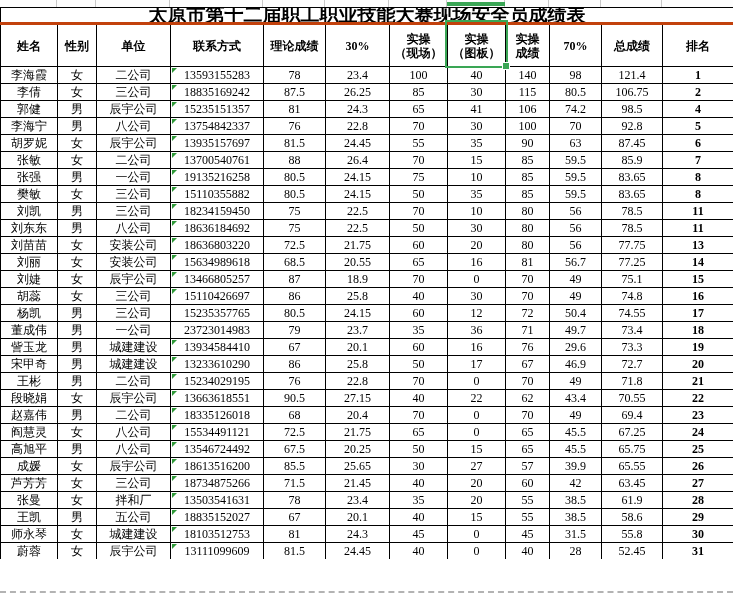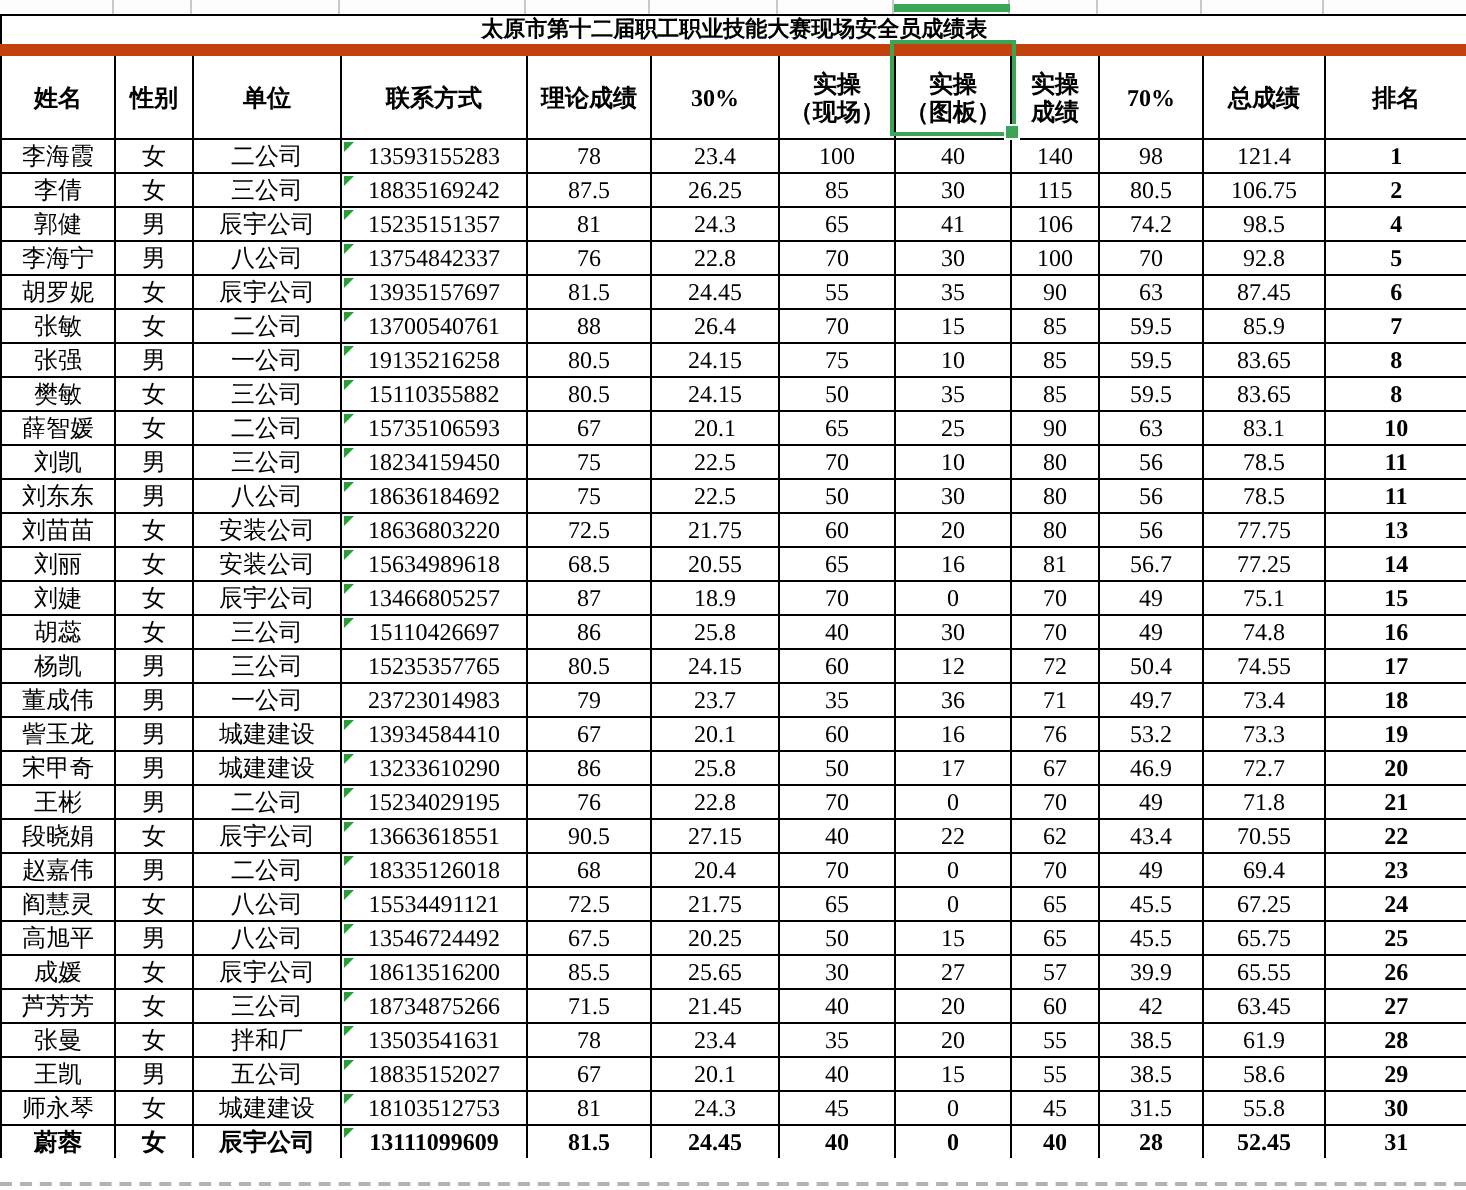--- a/index.html
+++ b/index.html
@@ -21,27 +21,27 @@
     width:733px;
   }
   table.grid td,table.grid th{
     border:1px solid #000;
     padding:0;margin:0;
     text-align:center;vertical-align:middle;
     font-size:11px;line-height:13px;color:#000;
     overflow:hidden;white-space:nowrap;
     position:relative;
   }
-  tr.title-row td{height:14px;font-size:11px;font-weight:bold;line-height:14px;border-bottom:6px solid #c2410c;}
+  tr.title-row td{height:14px;font-size:19px;font-weight:bold;line-height:14px;border-bottom:3px solid #c2410c;}
   tr.header-row th{height:41px;font-weight:bold;white-space:pre-line;font-size:12px;line-height:14px;text-align:center;}
   tr.data-row td{height:16px;font-size:12px;}
   tr.data-row td.c-rank{font-weight:bold;}
   tr.data-row td.c-pct30,tr.data-row td.c-total{letter-spacing:0;}
   
-  table.grid tr.data-row:last-child td{border-bottom:none;font-weight:bold;}
+  table.grid tr.data-row:last-child td{border-bottom:none;}
   .pagebreak{
     position:absolute;left:0;top:591px;width:733px;height:0;
     border-top:2px dashed #b3b3b3;
   }
   
   .tri{
     position:absolute;left:1px;top:1px;width:0;height:0;
     border-top:5px solid var(--flag);
     border-right:5px solid transparent;
     pointer-events:none;
@@ -222,34 +222,20 @@
           <td class="c-theory">80.5</td>
           <td class="c-pct30">24.15</td>
           <td class="c-site">50</td>
           <td class="c-board">35</td>
           <td class="c-opscore">85</td>
           <td class="c-pct70">59.5</td>
           <td class="c-total">83.65</td>
           <td class="c-rank">8</td>
         </tr>
         <tr class="data-row">
-          <td class="c-name">薛智媛</td>
-          <td class="c-gender">女</td>
-          <td class="c-unit">二公司</td>
-          <td class="c-phone"><span class="tri"></span>15735106593</td>
-          <td class="c-theory">67</td>
-          <td class="c-pct30">20.1</td>
-          <td class="c-site">65</td>
-          <td class="c-board">25</td>
-          <td class="c-opscore">90</td>
-          <td class="c-pct70">63</td>
-          <td class="c-total">83.1</td>
-          <td class="c-rank">10</td>
-        </tr>
-        <tr class="data-row">
           <td class="c-name">刘凯</td>
           <td class="c-gender">男</td>
           <td class="c-unit">三公司</td>
           <td class="c-phone"><span class="tri"></span>18234159450</td>
           <td class="c-theory">75</td>
           <td class="c-pct30">22.5</td>
           <td class="c-site">70</td>
           <td class="c-board">10</td>
           <td class="c-opscore">80</td>
           <td class="c-pct70">56</td>
@@ -357,21 +343,21 @@
         <tr class="data-row">
           <td class="c-name">訾玉龙</td>
           <td class="c-gender">男</td>
           <td class="c-unit">城建建设</td>
           <td class="c-phone"><span class="tri"></span>13934584410</td>
           <td class="c-theory">67</td>
           <td class="c-pct30">20.1</td>
           <td class="c-site">60</td>
           <td class="c-board">16</td>
           <td class="c-opscore">76</td>
-          <td class="c-pct70">53.2</td>
+          <td class="c-pct70">29.6</td>
           <td class="c-total">73.3</td>
           <td class="c-rank">19</td>
         </tr>
         <tr class="data-row">
           <td class="c-name">宋甲奇</td>
           <td class="c-gender">男</td>
           <td class="c-unit">城建建设</td>
           <td class="c-phone"><span class="tri"></span>13233610290</td>
           <td class="c-theory">86</td>
           <td class="c-pct30">25.8</td>

